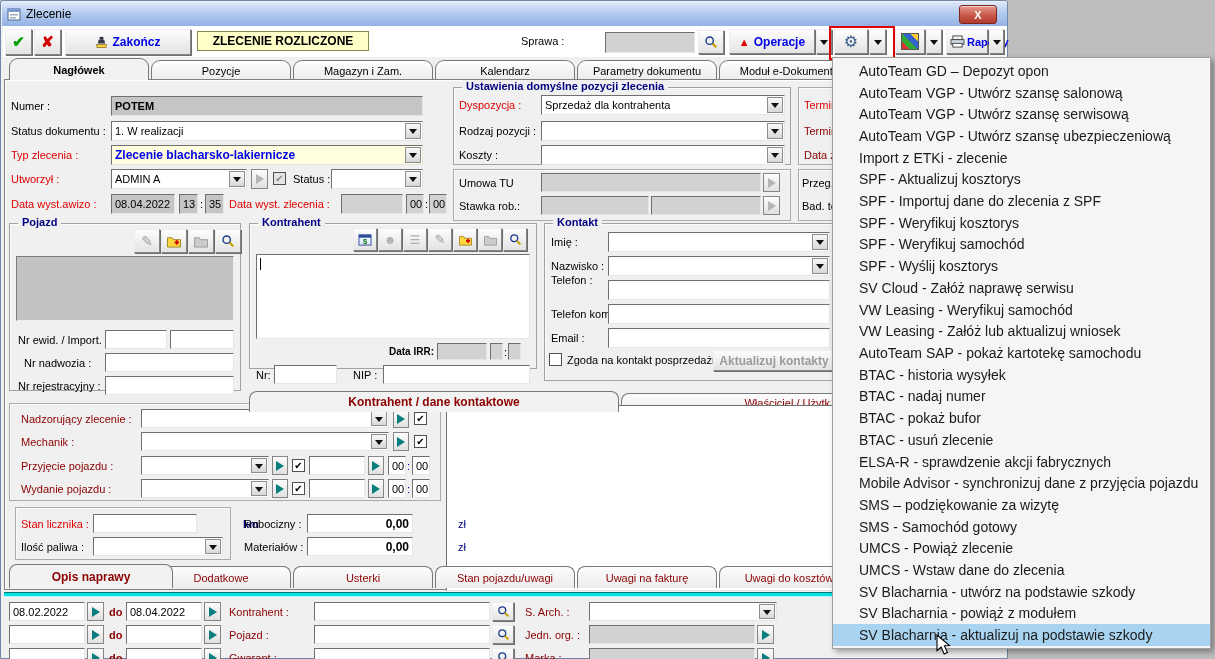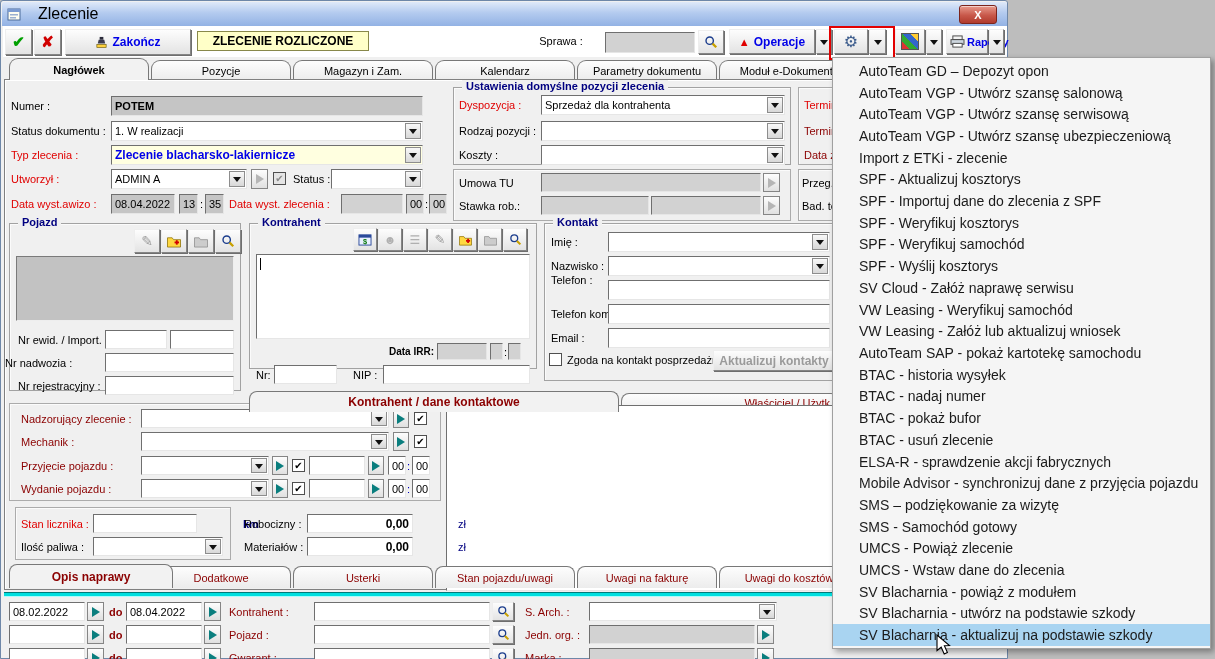--- a/index.html
+++ b/index.html
@@ -2,21 +2,21 @@
 <html><head>
 <meta charset="utf-8">
 <style>
   html,body{margin:0;padding:0;}
   body{font-family:"Liberation Sans",sans-serif;font-size:11px;color:#000;}
   #desktop{position:relative;width:1215px;height:659px;background:#bdbdbd;overflow:hidden;}
   .abs{position:absolute;}
   
   #appwin{left:0;top:0;width:1008px;height:659px;background:#f0f0f0;border:1px solid #6e87a8;box-sizing:border-box;border-radius:3px 3px 0 0;}
   .titlebar{left:1px;top:1px;width:1005px;height:24px;background:linear-gradient(180deg,#dfe9f9,#b4cbef 45%,#93b2e4);border-radius:2px 2px 0 0;display:flex;align-items:center;}
-  .title-text{font-size:16px;margin-left:17px;}
+  .title-text{font-size:12px;margin-left:5px;}
   .close-btn{right:10px;top:4px;width:36px;height:17px;background:linear-gradient(#e89a8c,#c8584a 55%,#b03a2c);border:1px solid #7c241c;border-radius:3px;color:#fff;font-weight:bold;font-size:11px;display:flex;align-items:center;justify-content:center;box-shadow:inset 0 1px 0 rgba(255,255,255,.55);}
   .toolbar-strip{left:2px;top:25px;width:1004px;height:31px;background:#fff;}
   
   .btn{background:linear-gradient(#fdfdfd,#e3e3e3);border:1px solid #858585;border-top-color:#eee;border-left-color:#eee;box-shadow:1px 1px 0 #6e6e6e;display:flex;align-items:center;justify-content:center;gap:4px;box-sizing:border-box;}
   .inset{background:#fff;border:1px solid #6f6f6f;border-bottom-color:#e6e6e6;border-right-color:#e6e6e6;box-sizing:border-box;display:flex;align-items:center;padding:0 3px;overflow:hidden;white-space:nowrap;}
   .inset.gray{background:#d2d2d2;}
   .inset.dkgray{background:#c5c5c5;}
   .combo{padding-right:18px;}
   .dd{position:absolute;right:1px;top:1px;bottom:1px;width:16px;background:linear-gradient(#f8f8f8,#d8d8d8);border:1px solid #8d8d8d;display:flex;align-items:center;justify-content:center;box-sizing:border-box;}
   .tri{width:0;height:0;border:4px solid transparent;border-top:5px solid #111;margin-top:5px;}
@@ -79,21 +79,21 @@
       <span class="ic">
           <svg width="13" height="13" viewBox="0 0 14 14">
             <rect x="5" y="1" width="4" height="3" fill="#2a2a3a"></rect>
             <path d="M4 4 h6 l1 4 H3z" fill="#3a3a4e"></path>
             <rect x="2" y="9" width="10" height="3.4" fill="#ffd23e" stroke="#6a5a10" stroke-width="0.7"></rect>
           </svg>
         </span>
       <span style="color:#0000e8;font-weight:bold;font-size:12px">Zakończ</span>
     </div>
     <div class="abs" style="left:196px;top:30px;width:172px;height:20px;background:#ffffc8;border:1px solid #88884a;display:flex;align-items:center;justify-content:center;font-weight:bold;font-size:12px;box-sizing:border-box">ZLECENIE ROZLICZONE</div>
-    <div class="abs lbl" style="left:520px;top:34px;width:80px;text-align:center">Sprawa :</div>
+    <div class="abs lbl" style="left:520px;top:34px;width:80px;text-align:left">Sprawa :</div>
     <div class="inset gray abs" style="left:604px;top:31px;width:90px;height:21px"></div>
     <div class="btn abs" style="left:697px;top:29px;width:26px;height:24px">
       <span class="ic">
           <svg width="14" height="14" viewBox="0 0 16 16">
             <circle cx="6.5" cy="6.5" r="4.2" fill="none" stroke="#1a3c8c" stroke-width="1.6"></circle>
             <line x1="9.8" y1="9.8" x2="14" y2="14" stroke="#c8a000" stroke-width="2.6"></line>
           </svg>
         </span>
     </div>
     <div class="btn abs" style="left:728px;top:28px;width:86px;height:25px">
@@ -259,21 +259,21 @@
           <svg width="14" height="14" viewBox="0 0 16 16">
             <circle cx="6.5" cy="6.5" r="4.2" fill="none" stroke="#1a3c8c" stroke-width="1.6"></circle>
             <line x1="9.8" y1="9.8" x2="14" y2="14" stroke="#c8a000" stroke-width="2.6"></line>
           </svg>
         </span>
     </div>
     <div class="abs" style="left:15px;top:255px;width:218px;height:65px;background:#c2c2c2;border:1px solid #7a7a7a;border-bottom-color:#eee;border-right-color:#eee;box-sizing:border-box"></div>
     <div class="abs lbl" style="left:17px;top:333px">Nr ewid. / Import.</div>
     <div class="inset abs" style="left:104px;top:329px;width:62px;height:19px"></div>
     <div class="inset abs" style="left:169px;top:329px;width:64px;height:19px"></div>
-    <div class="abs lbl" style="left:4px;top:356px">Nr nadwozia :</div>
+    <div class="abs lbl" style="left:23px;top:356px">Nr nadwozia :</div>
     <div class="inset abs" style="left:104px;top:352px;width:129px;height:19px"></div>
     <div class="abs lbl" style="left:17px;top:379px">Nr rejestracyjny :</div>
     <div class="inset abs" style="left:104px;top:375px;width:129px;height:19px"></div>
 
     <div class="group abs" style="left:248px;top:222px;width:288px;height:146px">
       <span class="legend">Kontrahent</span>
     </div>
     <div class="btn abs" style="left:352px;top:227px;width:24px;height:23px">
       <span class="ic">
           <svg width="14" height="13" viewBox="0 0 15 14">
@@ -538,22 +538,22 @@
     <div class="mitem">BTAC - historia wysyłek</div>
     <div class="mitem">BTAC - nadaj numer</div>
     <div class="mitem">BTAC - pokaż bufor</div>
     <div class="mitem">BTAC - usuń zlecenie</div>
     <div class="mitem">ELSA-R - sprawdzenie akcji fabrycznych</div>
     <div class="mitem">Mobile Advisor - synchronizuj dane z przyjęcia pojazdu</div>
     <div class="mitem">SMS – podziękowanie za wizytę</div>
     <div class="mitem">SMS - Samochód gotowy</div>
     <div class="mitem">UMCS - Powiąż zlecenie</div>
     <div class="mitem">UMCS - Wstaw dane do zlecenia</div>
+    <div class="mitem">SV Blacharnia - utwórz na podstawie szkody</div>
     <div class="mitem">SV Blacharnia - powiąż z modułem</div>
-    <div class="mitem">SV Blacharnia - utwórz na podstawie szkody</div>
     <div class="mitem hl">SV Blacharnia - aktualizuj na podstawie szkody</div>
   </div>
 
   <div class="abs" style="left:936px;top:634px;z-index:60">
     <svg width="16" height="22" viewBox="0 0 16 22">
         <polygon points="1,1 1,16.5 5.2,13.2 8.2,20 11.4,18.4 8.4,11.8 13.5,11.5" fill="#fff" stroke="#000" stroke-width="1.1"></polygon>
       </svg>
   </div>
 
 </div>

